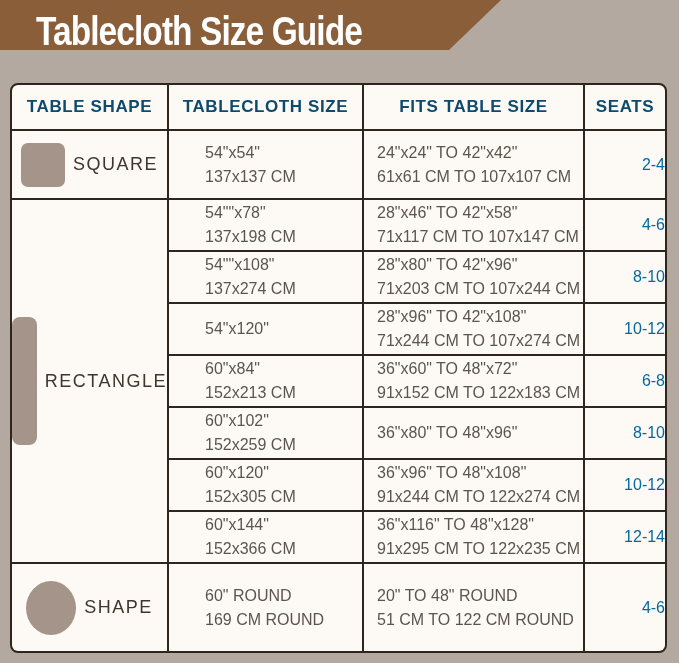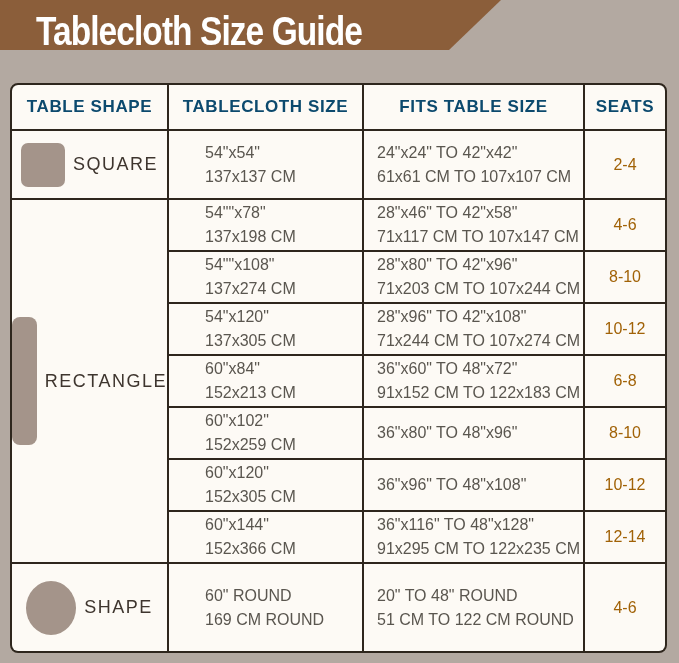--- a/index.html
+++ b/index.html
@@ -48,22 +48,22 @@
   }
 
   .size-cell,.fits-cell{
     flex-direction:column;justify-content:center;
     font-size:16px;line-height:24px;color:#5a564f;
   }
   .size-cell{padding-left:36px;}
   .fits-cell{padding-left:13px;}
 
   .seats-cell{
-    align-items:center;justify-content:center;
-    font-size:16px;color:#a16207;
+    align-items:center;justify-content:flex-end;
+    font-size:16px;color:#0369a1;
   }
 
   .shape-cell{
     align-items:center;justify-content:center;
     gap:8px;
     color:#3e352e;font-size:18px;letter-spacing:1.5px;
   }
   .shape-cell .shape-label{text-align:center;}
   .icon{background:#a4948a;display:block;}
   .icon.sq{width:44px;height:44px;border-radius:7px;}
@@ -131,21 +131,20 @@
     <div class="cell fits-cell" style="grid-area:4/3">
       <span>28"x80" TO 42"x96"</span>
       <span>71x203 CM TO 107x244 CM</span>
     </div>
     <div class="cell seats-cell" style="grid-area:4/4">
       <span>8-10</span>
     </div>
 
     <div class="cell size-cell" style="grid-area:5/2">
       <span>54"x120"</span>
-      <span>137x305 CM</span>
     </div>
     <div class="cell fits-cell" style="grid-area:5/3">
       <span>28"x96" TO 42"x108"</span>
       <span>71x244 CM TO 107x274 CM</span>
     </div>
     <div class="cell seats-cell" style="grid-area:5/4">
       <span>10-12</span>
     </div>
 
     <div class="cell size-cell" style="grid-area:6/2">
@@ -170,20 +169,21 @@
     <div class="cell seats-cell" style="grid-area:7/4">
       <span>8-10</span>
     </div>
 
     <div class="cell size-cell" style="grid-area:8/2">
       <span>60"x120"</span>
       <span>152x305 CM</span>
     </div>
     <div class="cell fits-cell" style="grid-area:8/3">
       <span>36"x96" TO 48"x108"</span>
+      <span>91x244 CM TO 122x274 CM</span>
     </div>
     <div class="cell seats-cell" style="grid-area:8/4">
       <span>10-12</span>
     </div>
 
     <div class="cell size-cell" style="grid-area:9/2">
       <span>60"x144"</span>
       <span>152x366 CM</span>
     </div>
     <div class="cell fits-cell" style="grid-area:9/3">

